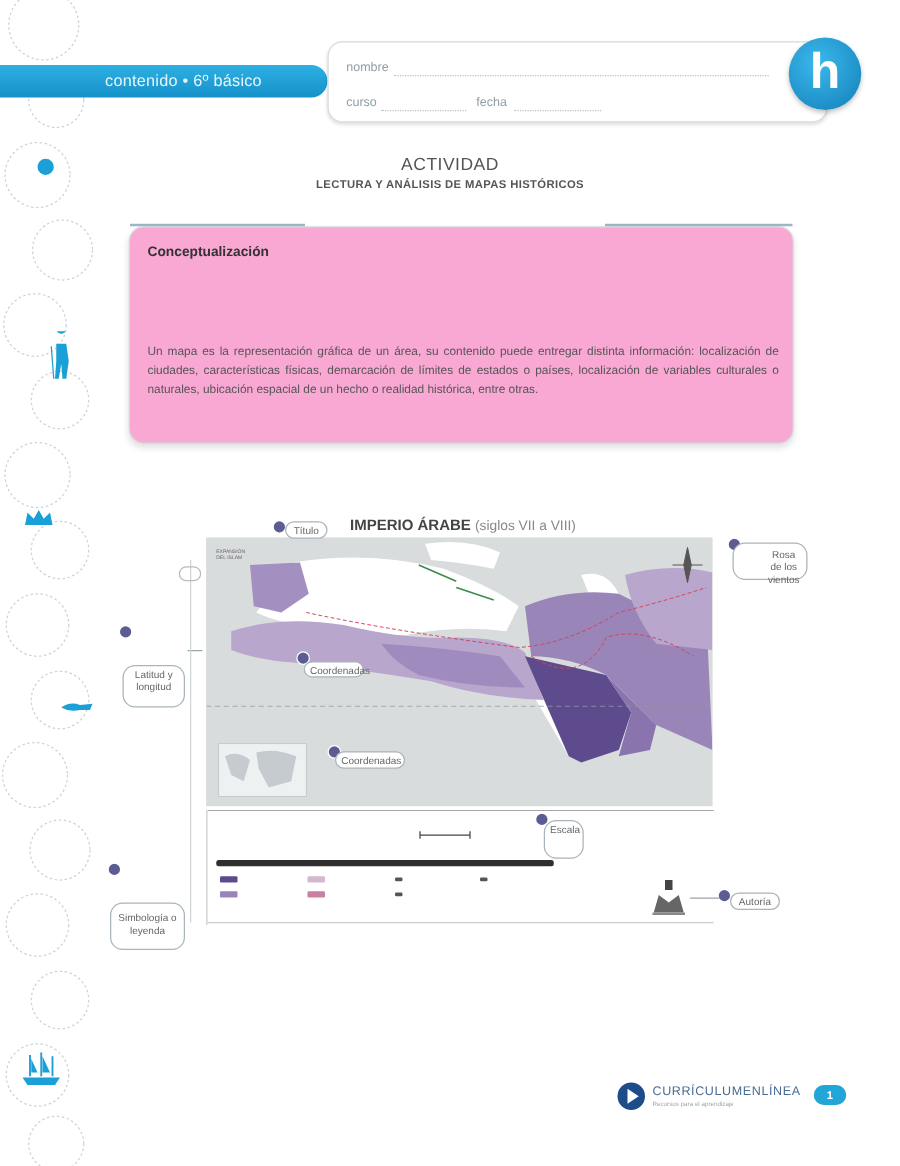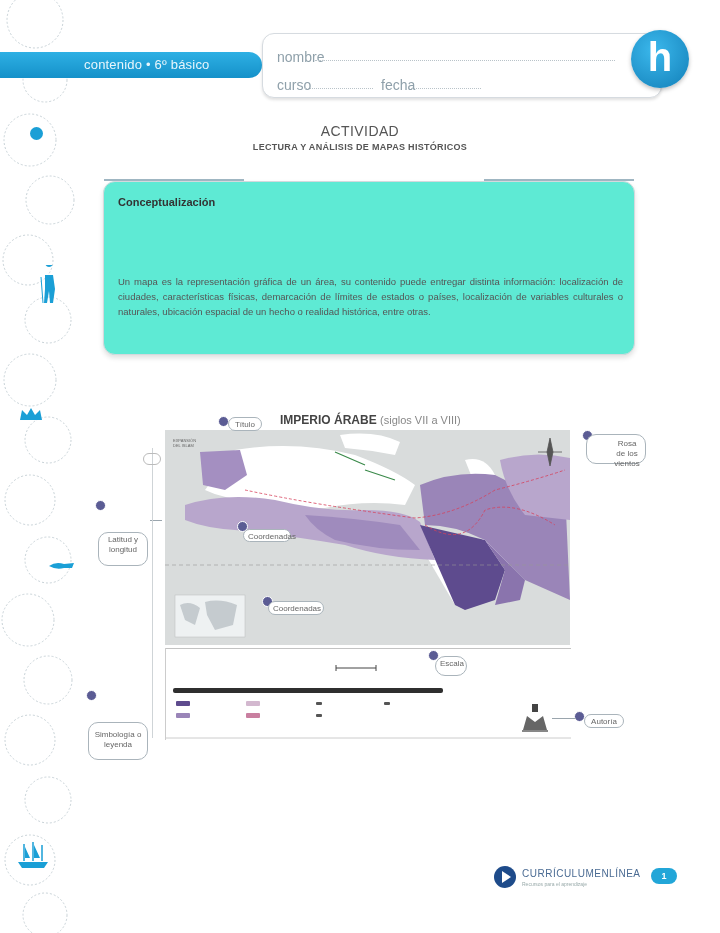--- a/index.html
+++ b/index.html
@@ -10,32 +10,32 @@
   .swirls { position: absolute; left: 0; top: 0; width: 80px; height: 933px; }
   .swirls svg { position: absolute; left: 0; top: 0; }
   .deco-icon { position: absolute; color: #1a9fd6; }
 
   
   .subject-bar { position: absolute; left: 0; top: 52px; width: 262px; height: 26px;
     background: linear-gradient(#2eb0e4, #1591c9); border-radius: 0 14px 14px 0; }
   .subject-bar span { position: absolute; left: 84px; top: 5px; color: #e8f6fc; font-size: 13px; letter-spacing: 0.2px; }
   .name-box { position: absolute; left: 262px; top: 33px; width: 400px; height: 65px;
     border: 1px solid #d6dbe0; border-radius: 12px; box-shadow: 0 2px 3px rgba(0,0,0,0.12); background: #fff; }
-  .name-box .row { position: absolute; font-size: 14px; color: #8fa0aa; }
+  .name-box .row { position: absolute; font-size: 10px; color: #8fa0aa; }
   .name-box .dots { position: absolute; border-bottom: 1px dotted #b9c3c9; }
   .h-badge { position: absolute; left: 631px; top: 30px; width: 58px; height: 58px; border-radius: 50%;
     background: radial-gradient(circle at 40% 35%, #3bb8ec, #127fb8); box-shadow: 0 2px 4px rgba(0,0,0,0.25);
     color: #fff; font-size: 40px; font-weight: bold; text-align: center; line-height: 54px; }
 
   .act-title { position: absolute; left: 0; width: 720px; top: 123px; text-align: center; font-size: 14px; color: #555; letter-spacing: 0.4px; }
   .act-sub { position: absolute; left: 0; width: 720px; top: 142px; text-align: center; font-size: 9px; font-weight: bold; color: #555; letter-spacing: 0.3px; }
 
   
   .concept { position: absolute; left: 103px; top: 181px; width: 532px; height: 174px;
-    border: 1px solid #d4d9dd; border-radius: 12px; background: #5eead4; box-shadow: 0 3px 5px rgba(0,0,0,0.12); }
+    border: 1px solid #d4d9dd; border-radius: 12px; background: #f9a8d4; box-shadow: 0 3px 5px rgba(0,0,0,0.12); }
   .concept .tab-l { position: absolute; left: 0; top: -3px; width: 140px; border-top: 2px solid #9fb6c2; }
   .concept .tab-r { position: absolute; right: 0; top: -3px; width: 150px; border-top: 2px solid #9fb6c2; }
   .concept h3 { position: absolute; left: 14px; top: 14px; font-size: 11px; color: #333; font-weight: bold; }
   .concept p { position: absolute; left: 14px; width: 505px; font-size: 9.5px; line-height: 15px; color: #555; text-align: justify; }
 
   
   .map-frame { position: absolute; left: 165px; top: 430px; width: 405px; height: 215px; background: #d9dcdc; overflow: hidden; }
   .map-bottom { position: absolute; left: 165px; top: 648px; width: 405px; height: 92px; background: #fff; border-left: 1px solid #ccc; }
   .map-title { position: absolute; left: 280px; top: 413px; font-size: 12px; color: #555; text-align: center; }
   .map-title b { color: #444; }
@@ -204,21 +204,21 @@
 <div style="position:absolute;left:152px;top:448px;width:1px;height:290px;background:#cfd4d7"></div>
 <div style="position:absolute;left:143px;top:453px;width:18px;height:12px;border:1px solid #bbb;border-radius:6px;"></div>
 
 <div class="dot" style="left:237px;top:521px"></div>
 <div class="callout" style="left:243px;top:529px;width:48px;height:13px;">Coordenadas</div>
 
 <div class="dot" style="left:262px;top:596px"></div>
 <div class="callout" style="left:268px;top:601px;width:56px;height:14px;">Coordenadas</div>
 
 <div class="dot" style="left:428px;top:650px"></div>
-<div class="callout" style="left:435px;top:656px;width:32px;height:20px;">Escala</div>
+<div class="callout" style="left:435px;top:656px;width:32px;height:31px;">Escala</div>
 
 <div class="dot" style="left:86px;top:690px"></div>
 <div class="callout" style="left:88px;top:722px;width:60px;height:38px;padding-top:7px;">Simbología o leyenda</div>
 
 <div class="dot" style="left:574px;top:711px"></div>
 <div class="leader" style="left:552px;top:718px;width:24px;"></div>
 <div class="callout" style="left:584px;top:714px;width:40px;height:14px;">Autoría</div>
 
 <div class="footer-logo"></div>
 <div class="footer-brand">CURRÍCULUMENLÍNEA</div>

